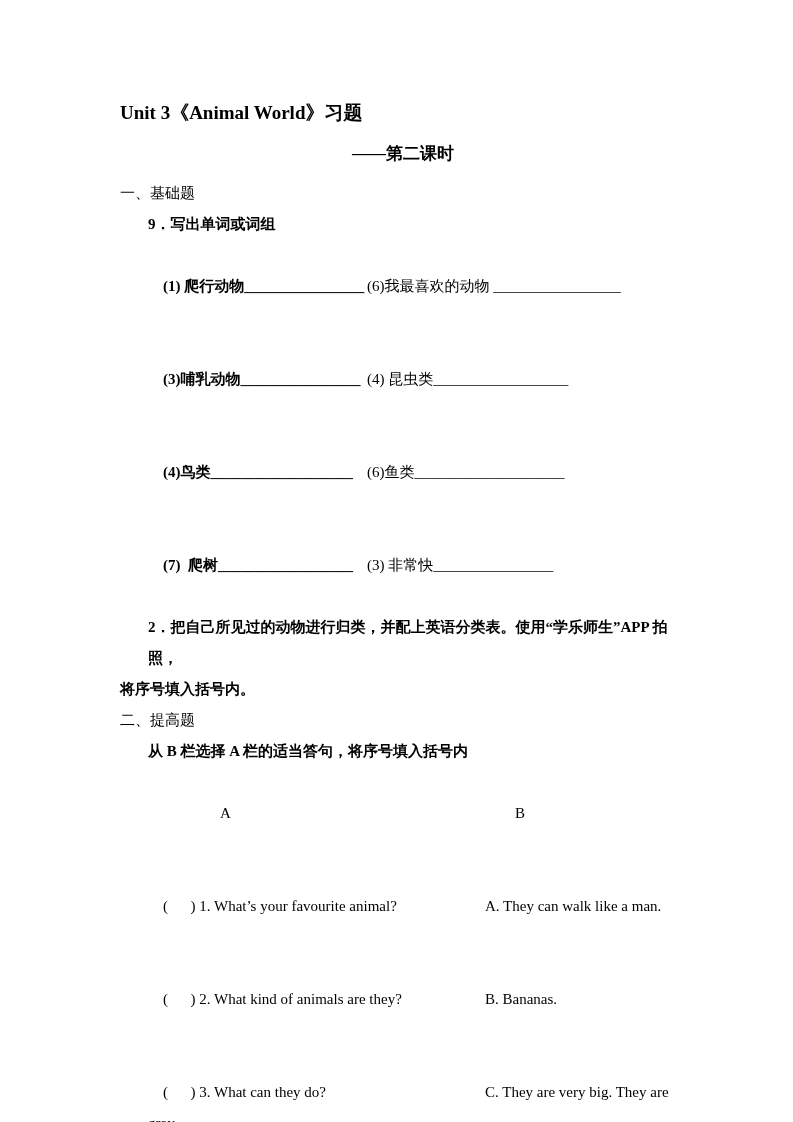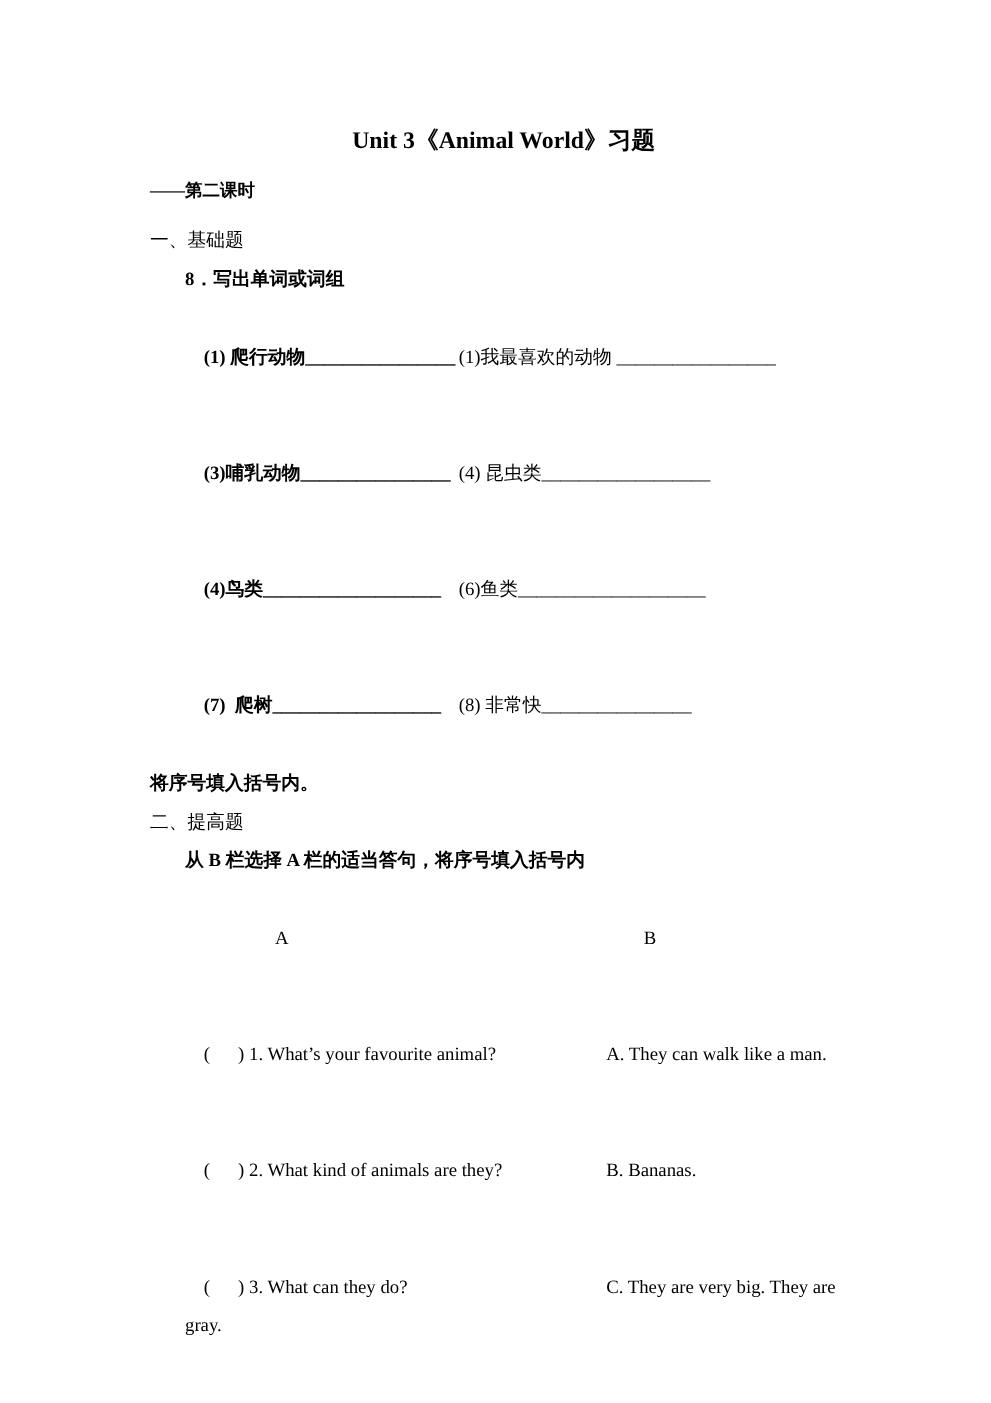--- a/index.html
+++ b/index.html
@@ -17,29 +17,29 @@
     left: 120px;
     top: 98px;
     width: 566px;
     font-size: 15px;
     line-height: 31px;
   }
   .line { white-space: pre-wrap; }
   .title {
     font-size: 19px;
     font-weight: bold;
-    text-align: center;
+    text-align: left;
     line-height: 30px;
     margin-bottom: 12px;
     white-space: pre-wrap;
   }
   .subtitle {
-    font-size: 14px;
+    font-size: 17px;
     font-weight: bold;
-    text-align: left;
+    text-align: center;
     line-height: 28px;
     margin-bottom: 10px;
     white-space: pre-wrap;
   }
   .bold { font-weight: bold; }
   .indent { padding-left: 28px; }
   .word-left { display: inline-block; width: 204px; white-space: pre-wrap; font-weight: bold; }
   .word-right { white-space: pre-wrap; }
   .cols { padding-left: 85px; }
   .col-a { display: inline-block; width: 295px; white-space: pre-wrap; }
@@ -49,35 +49,36 @@
 </style>
 </head>
 <body>
 
 <div class="page">
 
   <div class="title">Unit 3《Animal World》习题</div>
   <div class="subtitle">——第二课时</div>
 
   <div class="line">一、基础题</div>
-  <div class="line indent bold">8．写出单词或词组</div>
+  <div class="line indent bold">9．写出单词或词组</div>
 
   <div class="line indent">
-    <span class="word-left">(1) 爬行动物________________</span><span class="word-right">(1)我最喜欢的动物 _________________</span>
+    <span class="word-left">(1) 爬行动物________________</span><span class="word-right">(6)我最喜欢的动物 _________________</span>
   </div>
   <div class="line indent">
     <span class="word-left">(3)哺乳动物________________</span><span class="word-right">(4) 昆虫类__________________</span>
   </div>
   <div class="line indent">
     <span class="word-left">(4)鸟类___________________</span><span class="word-right">(6)鱼类____________________</span>
   </div>
   <div class="line indent">
-    <span class="word-left">(7)  爬树__________________</span><span class="word-right">(8) 非常快________________</span>
+    <span class="word-left">(7)  爬树__________________</span><span class="word-right">(3) 非常快________________</span>
   </div>
 
+  <div class="line indent bold">2．把自己所见过的动物进行归类，并配上英语分类表。使用“学乐师生”APP 拍照，</div>
   <div class="line bold">将序号填入括号内。</div>
 
   <div class="line">二、提高题</div>
   <div class="line indent bold">从 B 栏选择 A 栏的适当答句，将序号填入括号内</div>
 
   <div class="line cols">
     <span class="col-a">A</span><span class="col-b">B</span>
   </div>
 
   <div class="line indent">

